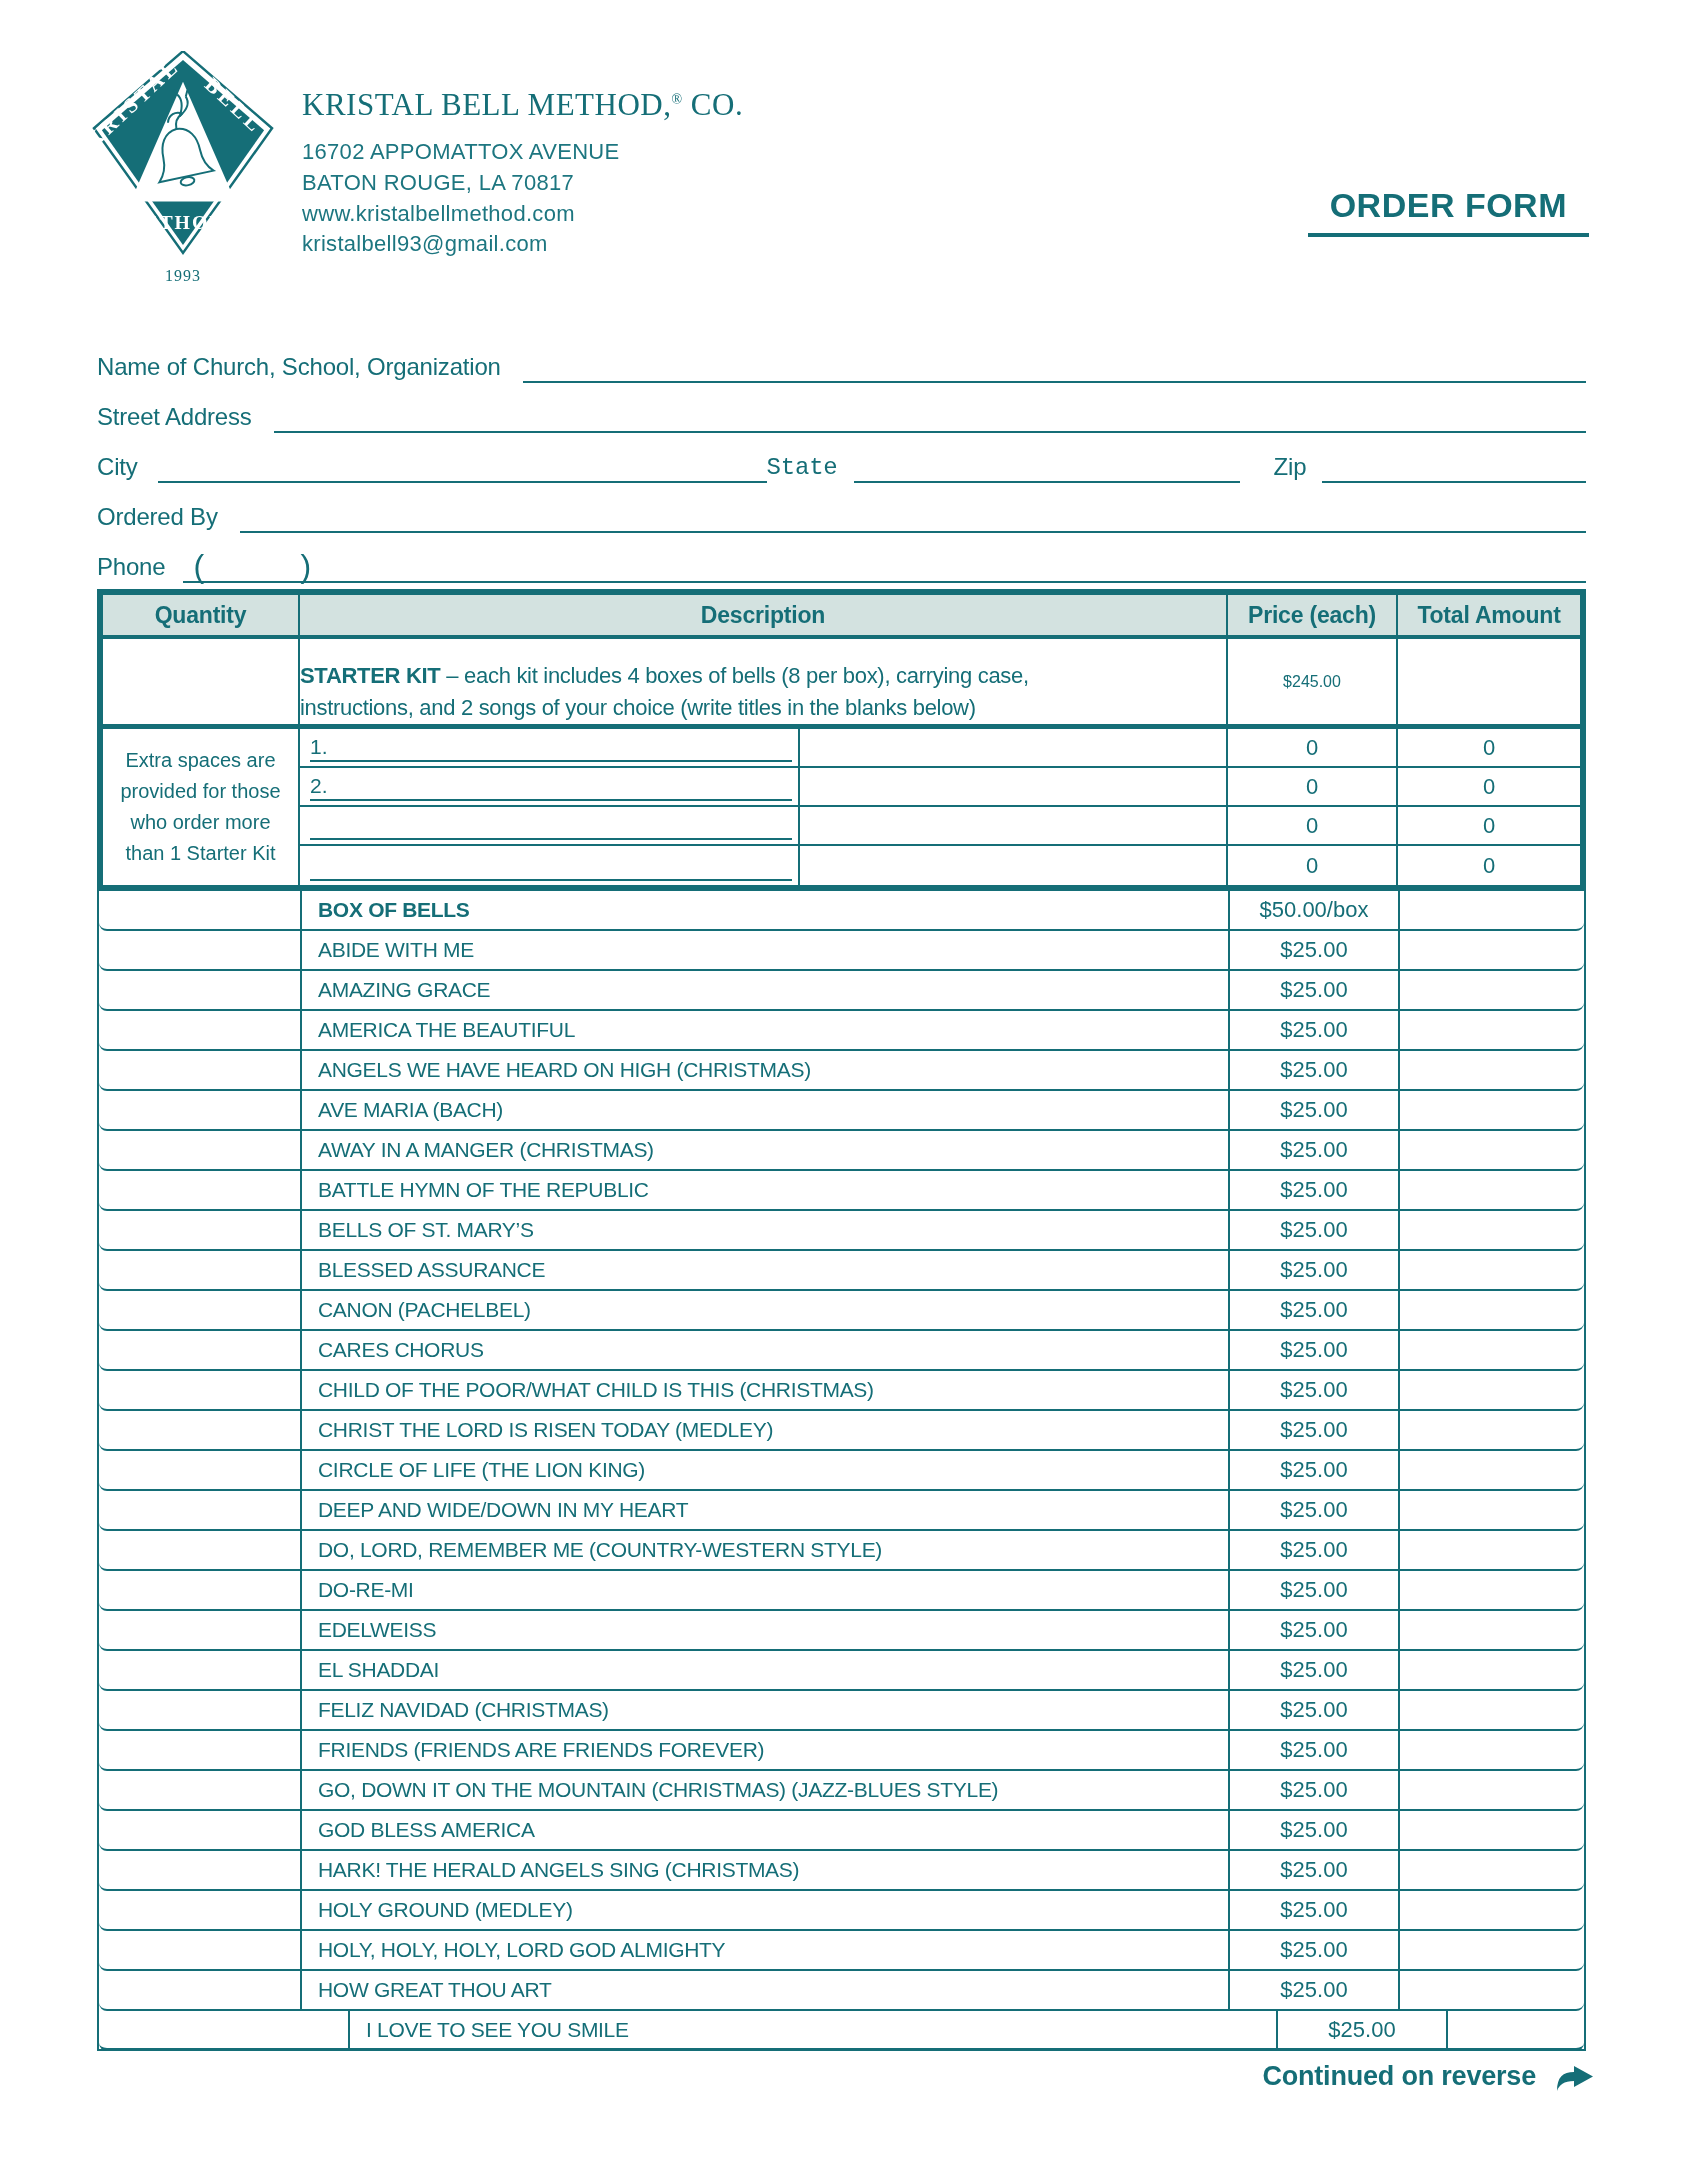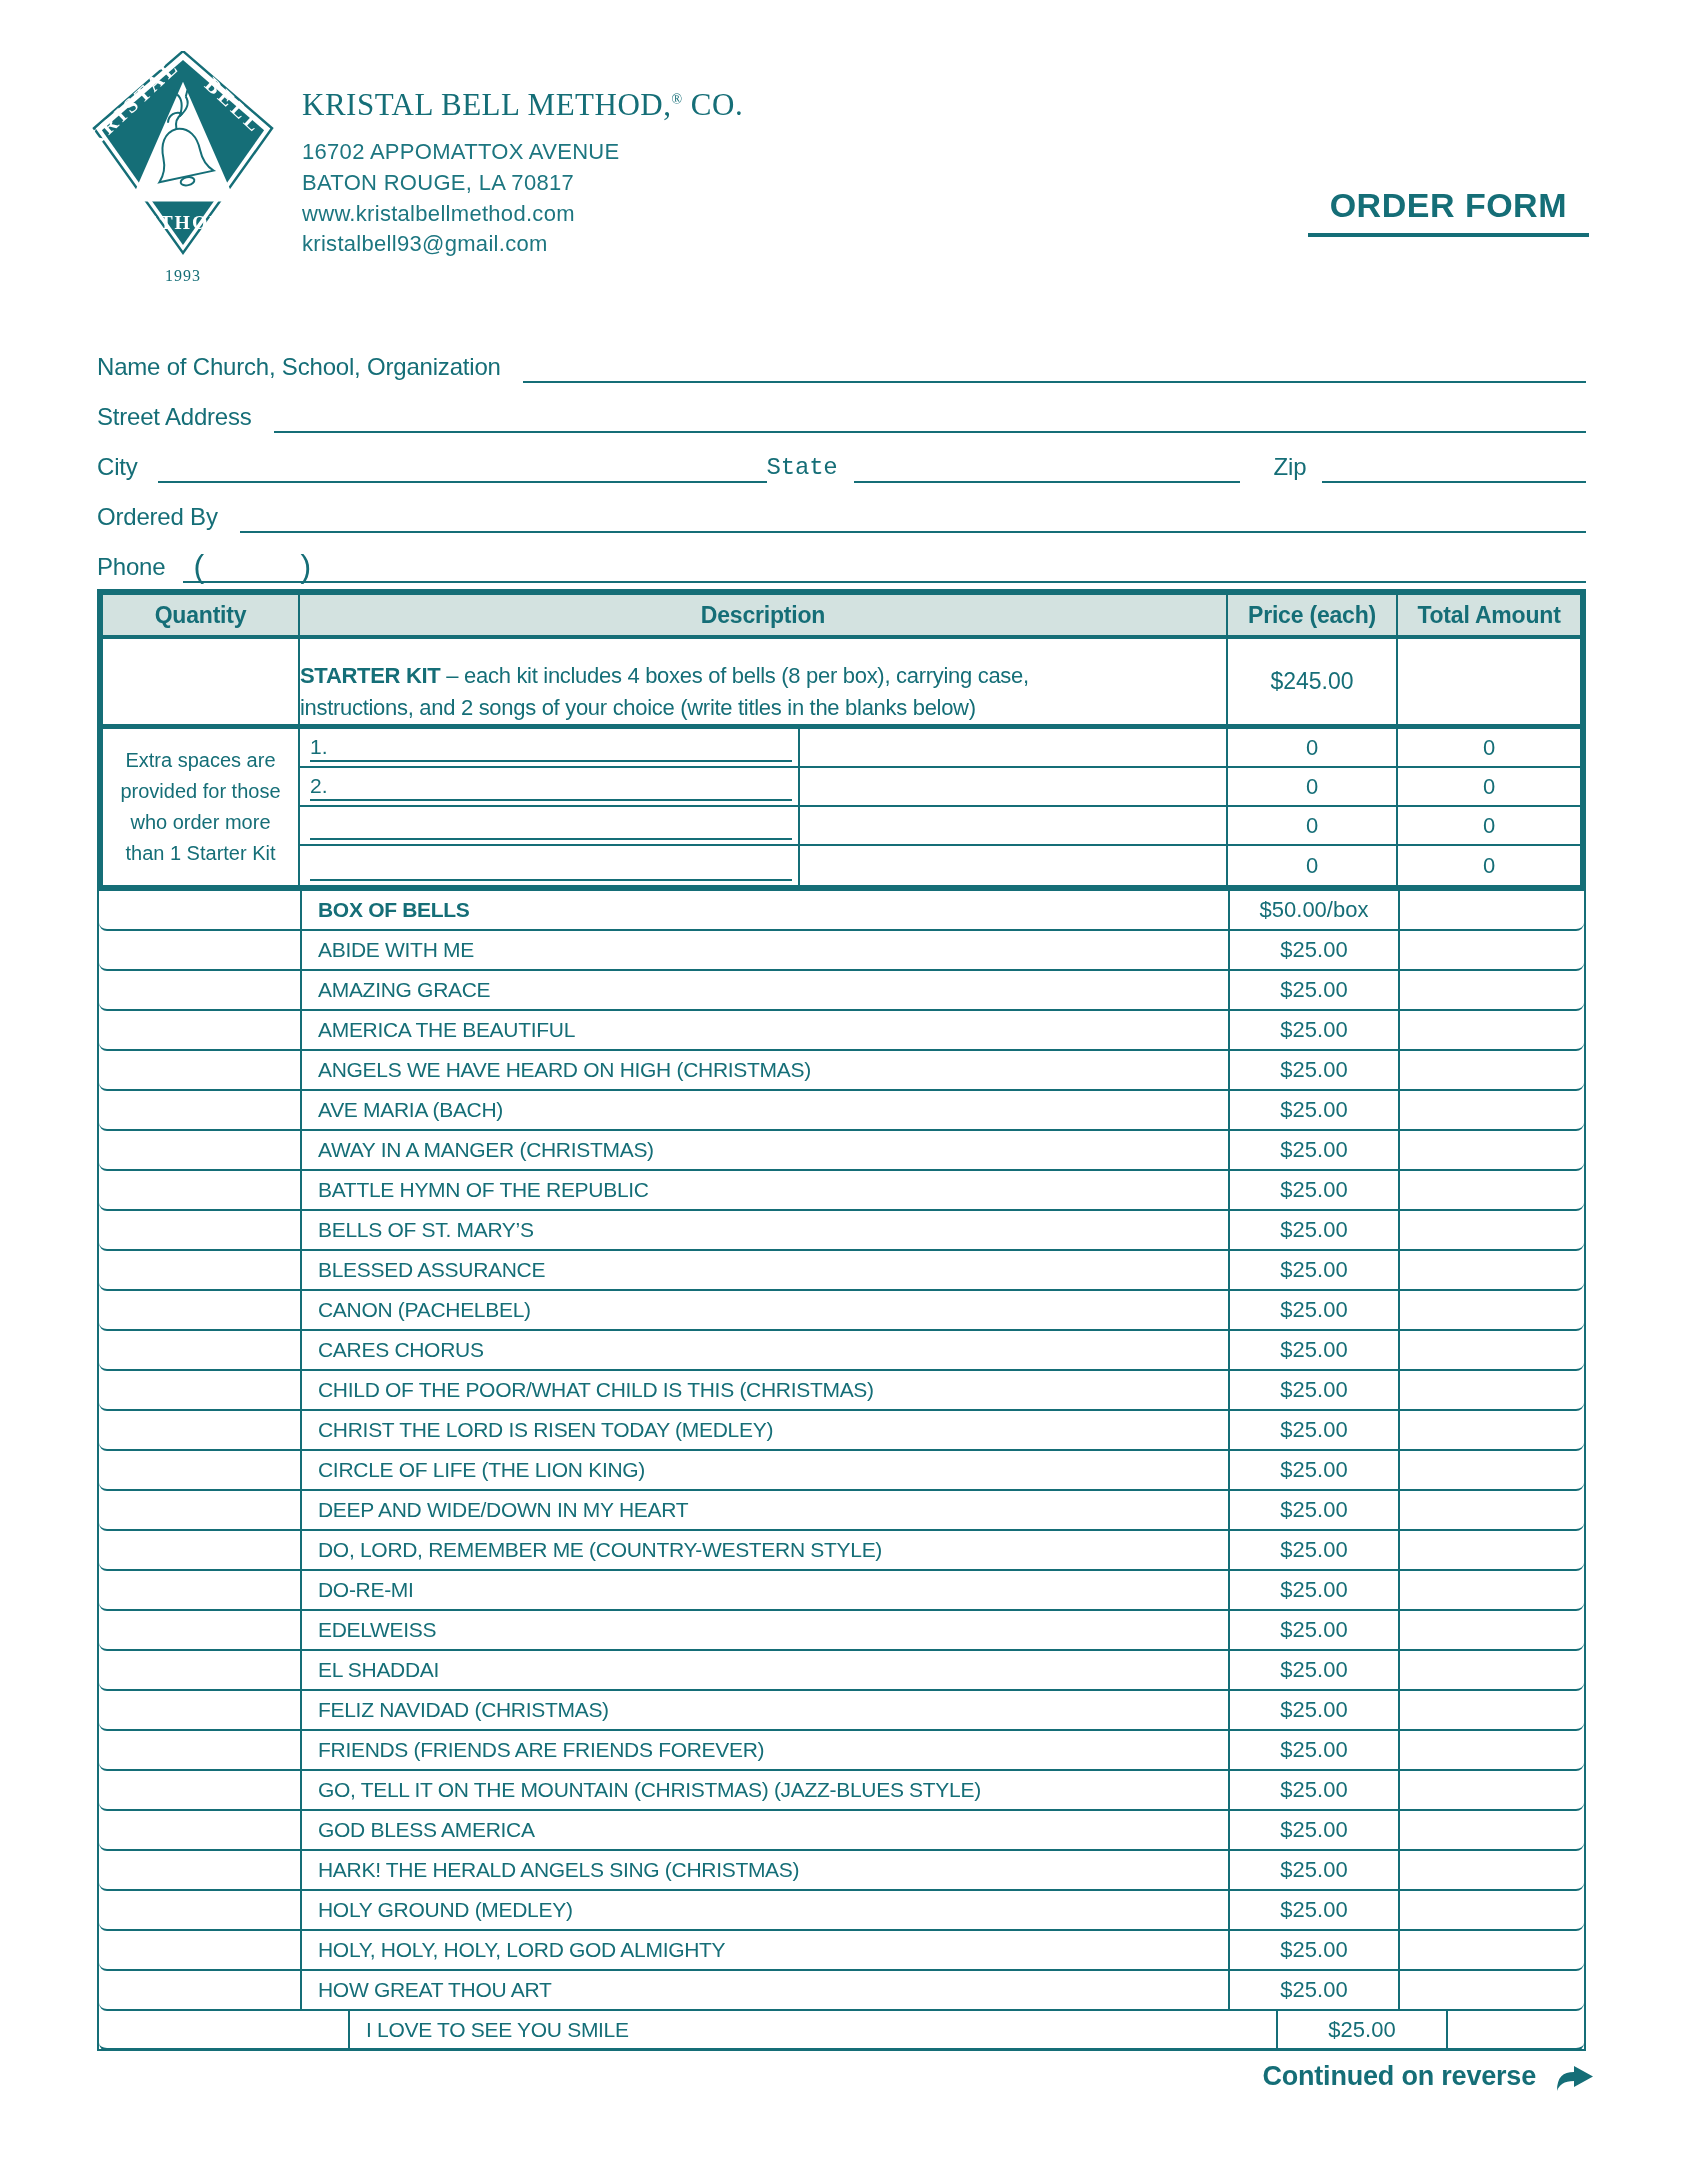--- a/index.html
+++ b/index.html
@@ -30,21 +30,21 @@
   .top-block { border:6px solid #156e77; }
   .thead { display:grid; grid-template-columns:197px 928px 170px 1fr; background:#d3e2e0; border-bottom:4px solid #156e77; }
   .thead .hcell { height:40px; display:flex; align-items:center; justify-content:center; font-weight:bold; font-size:23px; letter-spacing:-0.2px; border-right:2px solid #156e77; }
   .thead .hcell:last-child { border-right:none; }
   .starter-row { display:grid; grid-template-columns:197px 928px 170px 1fr; border-bottom:5px solid #156e77; }
   .starter-row > div { border-right:2px solid #156e77; }
   .starter-row > div:last-child { border-right:none; }
   .starter-qty { height:85px; }
   .starter-desc { display:flex; align-items:flex-end; font-size:22px; letter-spacing:-0.3px; line-height:1.45; }
   .starter-desc .inner { width:792px; }
-  .starter-price { display:flex; align-items:center; justify-content:center; font-size:23px; }
+  .starter-price { display:flex; align-items:center; justify-content:center; font-size:16px; }
   .extra-grid { display:grid; grid-template-columns:197px 500px 428px 170px 1fr; grid-auto-rows:39px; }
   .note-cell { grid-row:1 / 5; border-right:2px solid #156e77; display:flex; align-items:center; justify-content:center; text-align:center; font-size:20px; line-height:1.55; padding:8px 10px; }
   .xcell { border-right:2px solid #156e77; border-bottom:2px solid #156e77; }
   .xcell.lastcol { border-right:none; }
   .xcell.lastrow { border-bottom:none; }
   .xblank { height:100%; display:flex; align-items:flex-end; padding:0 6px 4px 10px; }
   .xblank .bline { flex:1; border-bottom:2px solid #156e77; display:flex; align-items:flex-end; font-size:21px; padding-bottom:1px; }
   .xnum { padding-right:6px; }
   .zero { display:flex; align-items:center; justify-content:center; height:100%; font-size:22px; }
   .songs { border:2px solid #156e77; border-top:none; }
@@ -333,21 +333,21 @@
           <div></div>
         </div>
         <div class="song-row">
           <div></div>
           <div class="song-title">FRIENDS (FRIENDS ARE FRIENDS FOREVER)</div>
           <div class="song-price">$25.00</div>
           <div></div>
         </div>
         <div class="song-row">
           <div></div>
-          <div class="song-title">GO, TELL IT ON THE MOUNTAIN (CHRISTMAS) (JAZZ-BLUES STYLE)</div>
+          <div class="song-title">GO, DOWN IT ON THE MOUNTAIN (CHRISTMAS) (JAZZ-BLUES STYLE)</div>
           <div class="song-price">$25.00</div>
           <div></div>
         </div>
         <div class="song-row">
           <div></div>
           <div class="song-title">GOD BLESS AMERICA</div>
           <div class="song-price">$25.00</div>
           <div></div>
         </div>
         <div class="song-row">

